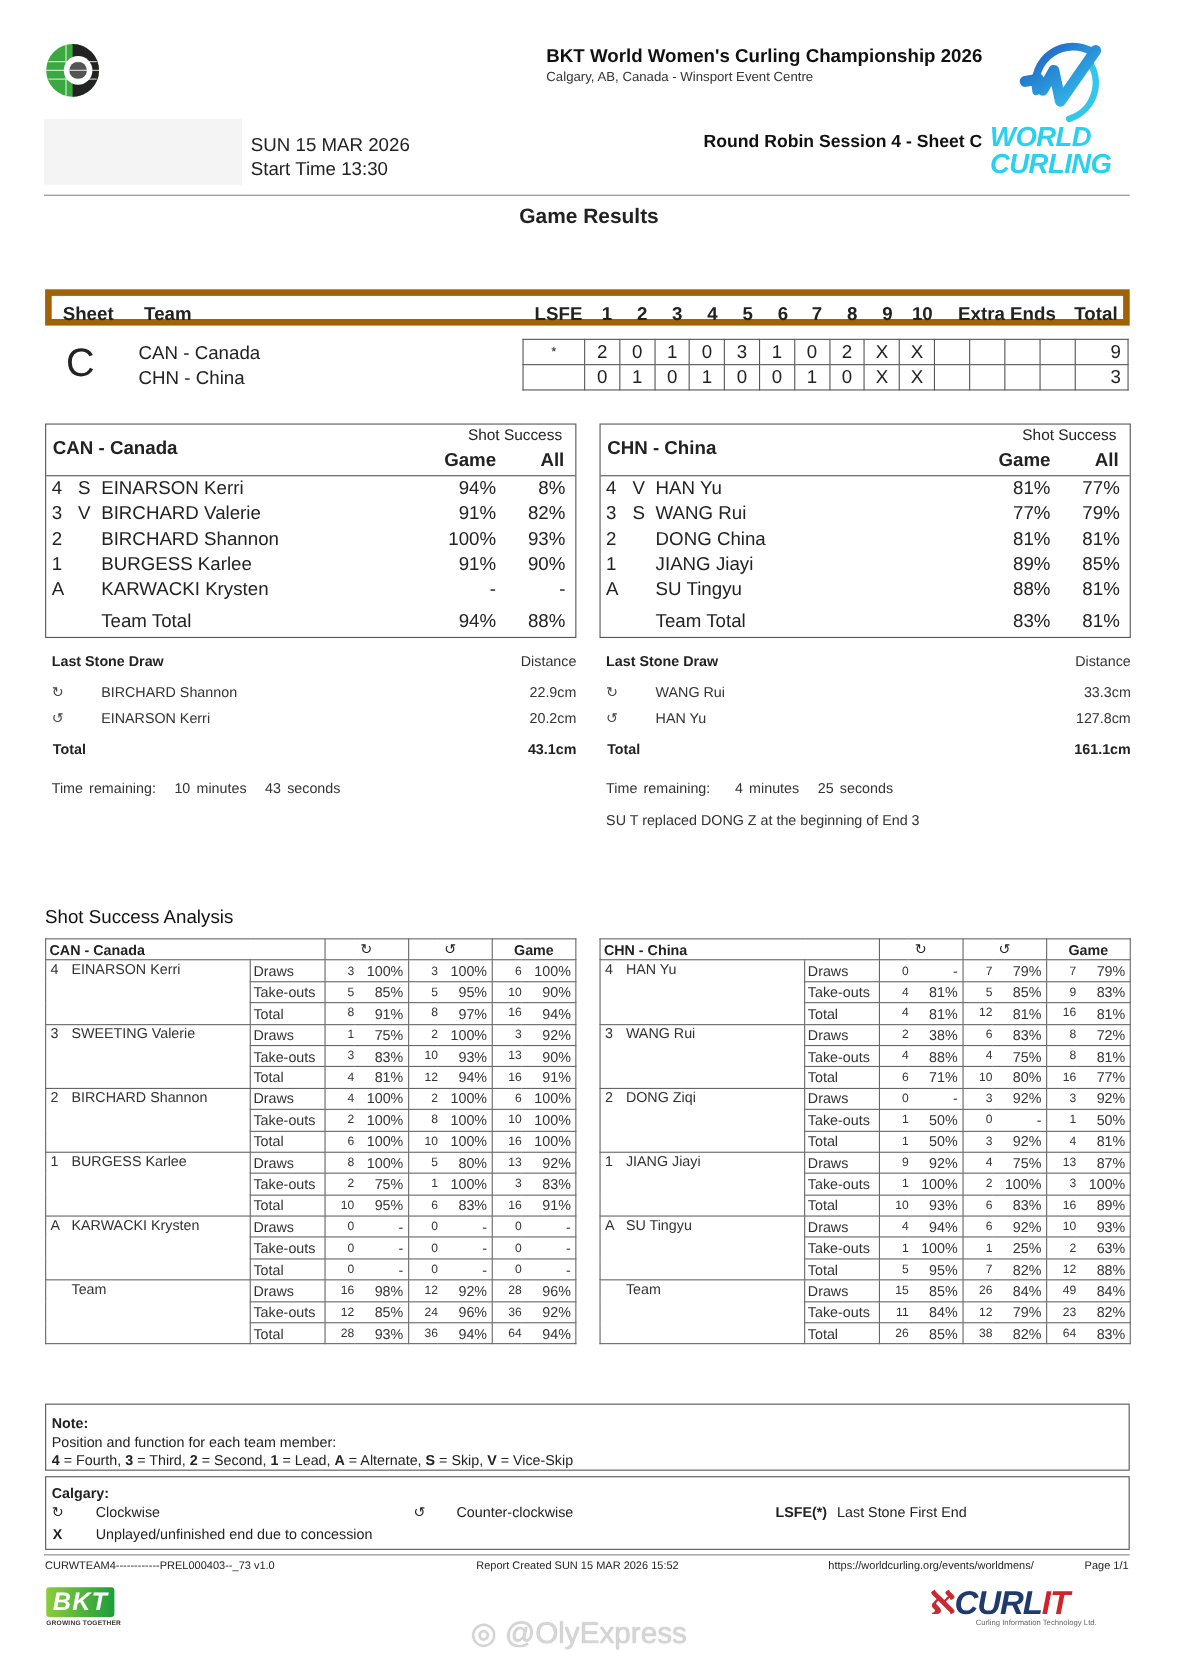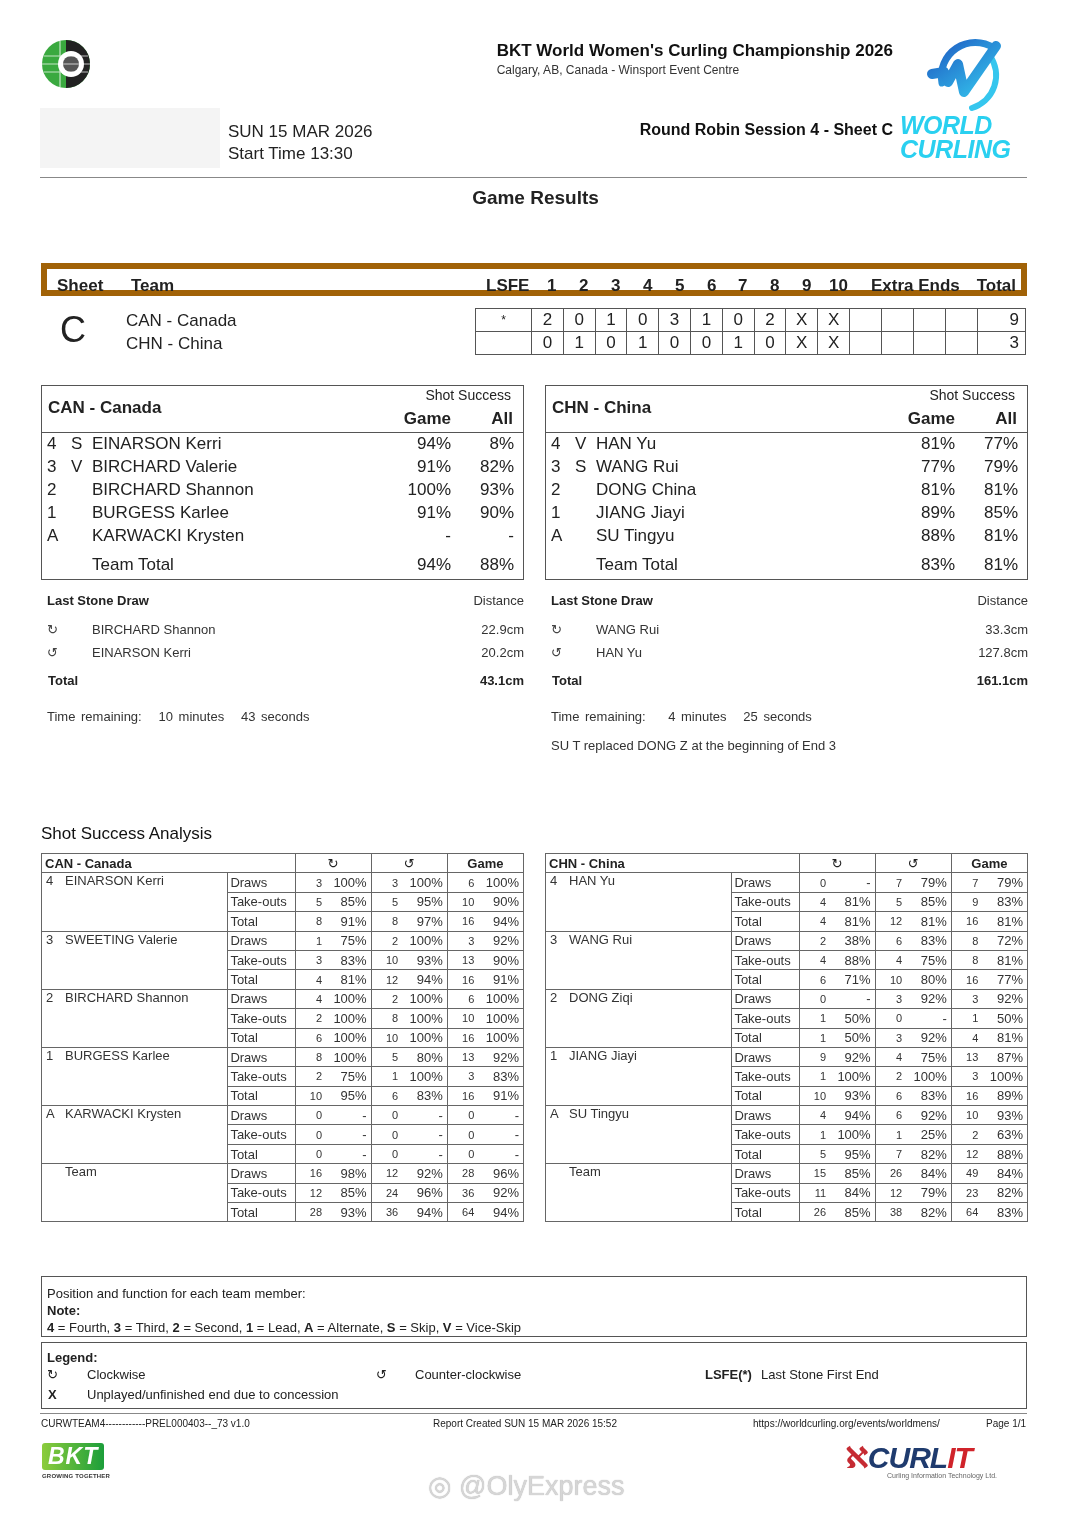--- a/index.html
+++ b/index.html
@@ -700,27 +700,27 @@
         <td class="pc">85%</td>
         <td class="nc">38</td>
         <td class="pc">82%</td>
         <td class="nc">64</td>
         <td class="pc">83%</td>
       </tr>
     </tbody>
   </table>
 
 <div class="note">
+  <div style="font-weight:bold">Note:</div>
   <div>Position and function for each team member:</div>
-  <div style="font-weight:bold">Note:</div>
   <div id="note-line2"><b>4</b><span style="white-space: pre;"> = Fourth, </span><b>3</b><span style="white-space: pre;"> = Third, </span><b>2</b><span style="white-space: pre;"> = Second, </span><b>1</b><span style="white-space: pre;"> = Lead, </span><b>A</b><span style="white-space: pre;"> = Alternate, </span><b>S</b><span style="white-space: pre;"> = Skip, </span><b>V</b><span style="white-space: pre;"> = Vice-Skip</span></div>
 </div>
 
 <div class="legend">
-  <div class="lt">Legend:</div>
+  <div class="lt">Calgary:</div>
   <span class="li" style="left:5px;top:24px">↻</span>
   <span class="li" style="left:45px;top:24px">Clockwise</span>
   <span class="li" style="left:334px;top:24px">↺</span>
   <span class="li" style="left:373px;top:24px">Counter-clockwise</span>
   <span class="li" style="left:663px;top:24px;font-weight:bold">LSFE(*)</span>
   <span class="li" style="left:719px;top:24px">Last Stone First End</span>
   <span class="li" style="left:6px;top:44px;font-weight:bold">X</span>
   <span class="li" style="left:45px;top:44px">Unplayed/unfinished end due to concession</span>
 </div>
 

